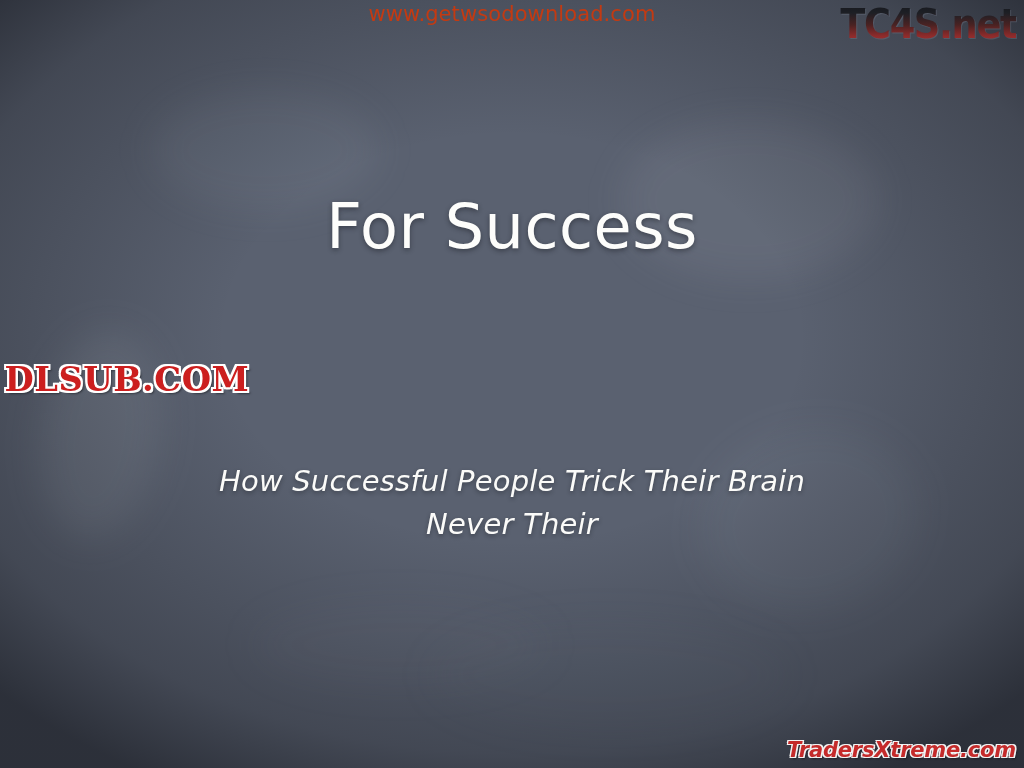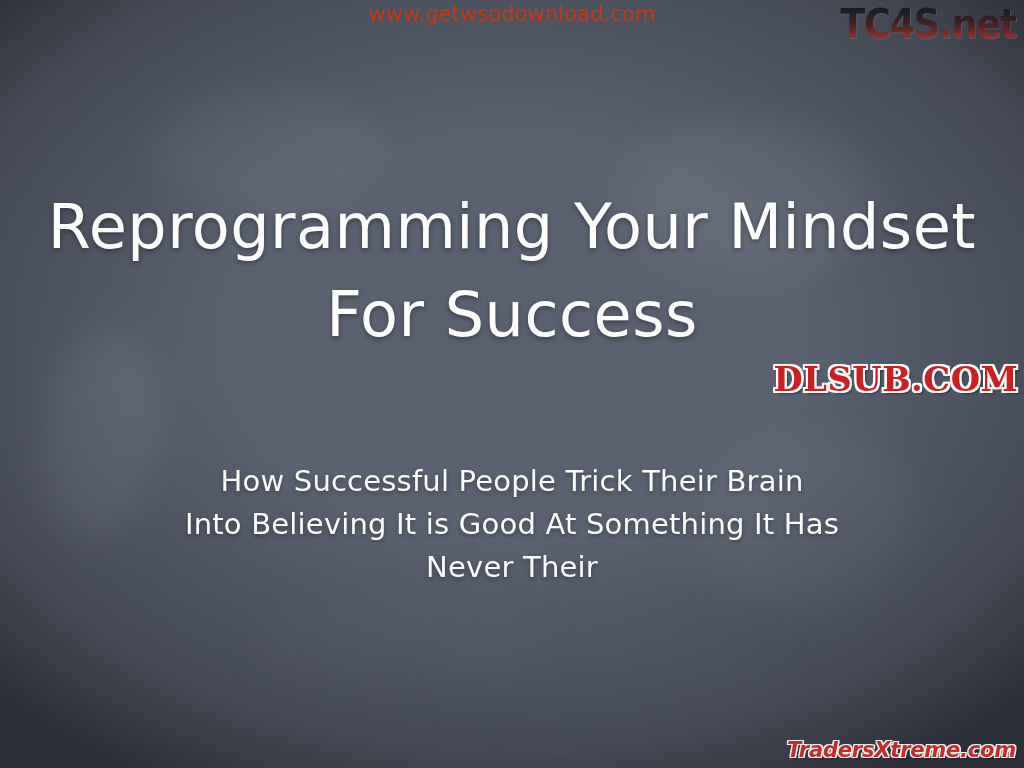--- a/index.html
+++ b/index.html
@@ -101,23 +101,23 @@
     color: #fdfdfb;
     font-weight: 400;
     letter-spacing: 0.5px;
     text-shadow: 0 2px 5px rgba(20,22,28,0.45);
   }
   #title-block .tline { display: block; }
   
   #dlsub-badge {
     position: absolute;
     top: 360px;
-    left: 0;
+    left: 7px;
     width: 1016px;
-    text-align: right;
+    text-align: left;
   }
   #dlsub-badge .dl-text {
     display: inline-block;
     font-family: "DejaVu Serif", serif;
     font-size: 33px;
     font-weight: bold;
     letter-spacing: 0.5px;
     color: #cc1f1f;
     transform: scaleX(1.02);
     text-shadow:
@@ -133,20 +133,21 @@
     top: 460px;
     left: 0;
     width: 1024px;
     text-align: center;
     font-family: "DejaVu Sans", sans-serif;
     font-size: 29px;
     line-height: 43px;
     color: #fbfbf9;
     letter-spacing: 0.2px;
     text-shadow: 0 2px 4px rgba(20,22,28,0.40);
+    font-style: italic;
   }
   #subtitle-block .sline { display: block; }
   
   #tx-watermark {
     position: absolute;
     right: 8px;
     bottom: 6px;
     font-family: "DejaVu Sans", sans-serif;
     font-size: 21px;
     font-weight: bold;
@@ -173,29 +174,27 @@
   <div class="smudge sm4"></div>
   <div class="smudge sm5"></div>
   <div class="smudge sm6"></div>
   <div class="vignette"></div>
 
   <div id="wso-watermark">www.getwsodownload.com</div>
 
   <div id="tc4s-logo">TC4S.net</div>
 
   <div id="title-block">
-    <span class="tline">Reprogramming Your Mindset</span>
     <span class="tline">For Success</span>
   </div>
 
   <div id="dlsub-badge">
     <span class="dl-text">DLSUB.COM</span>
   </div>
 
   <div id="subtitle-block">
     <span class="sline">How Successful People Trick Their Brain</span>
-    <span class="sline">Into Believing It is Good At Something It Has</span>
     <span class="sline">Never Their</span>
   </div>
 
   <div id="tx-watermark">TradersXtreme.com</div>
 
 </div>
 
 </body></html>

